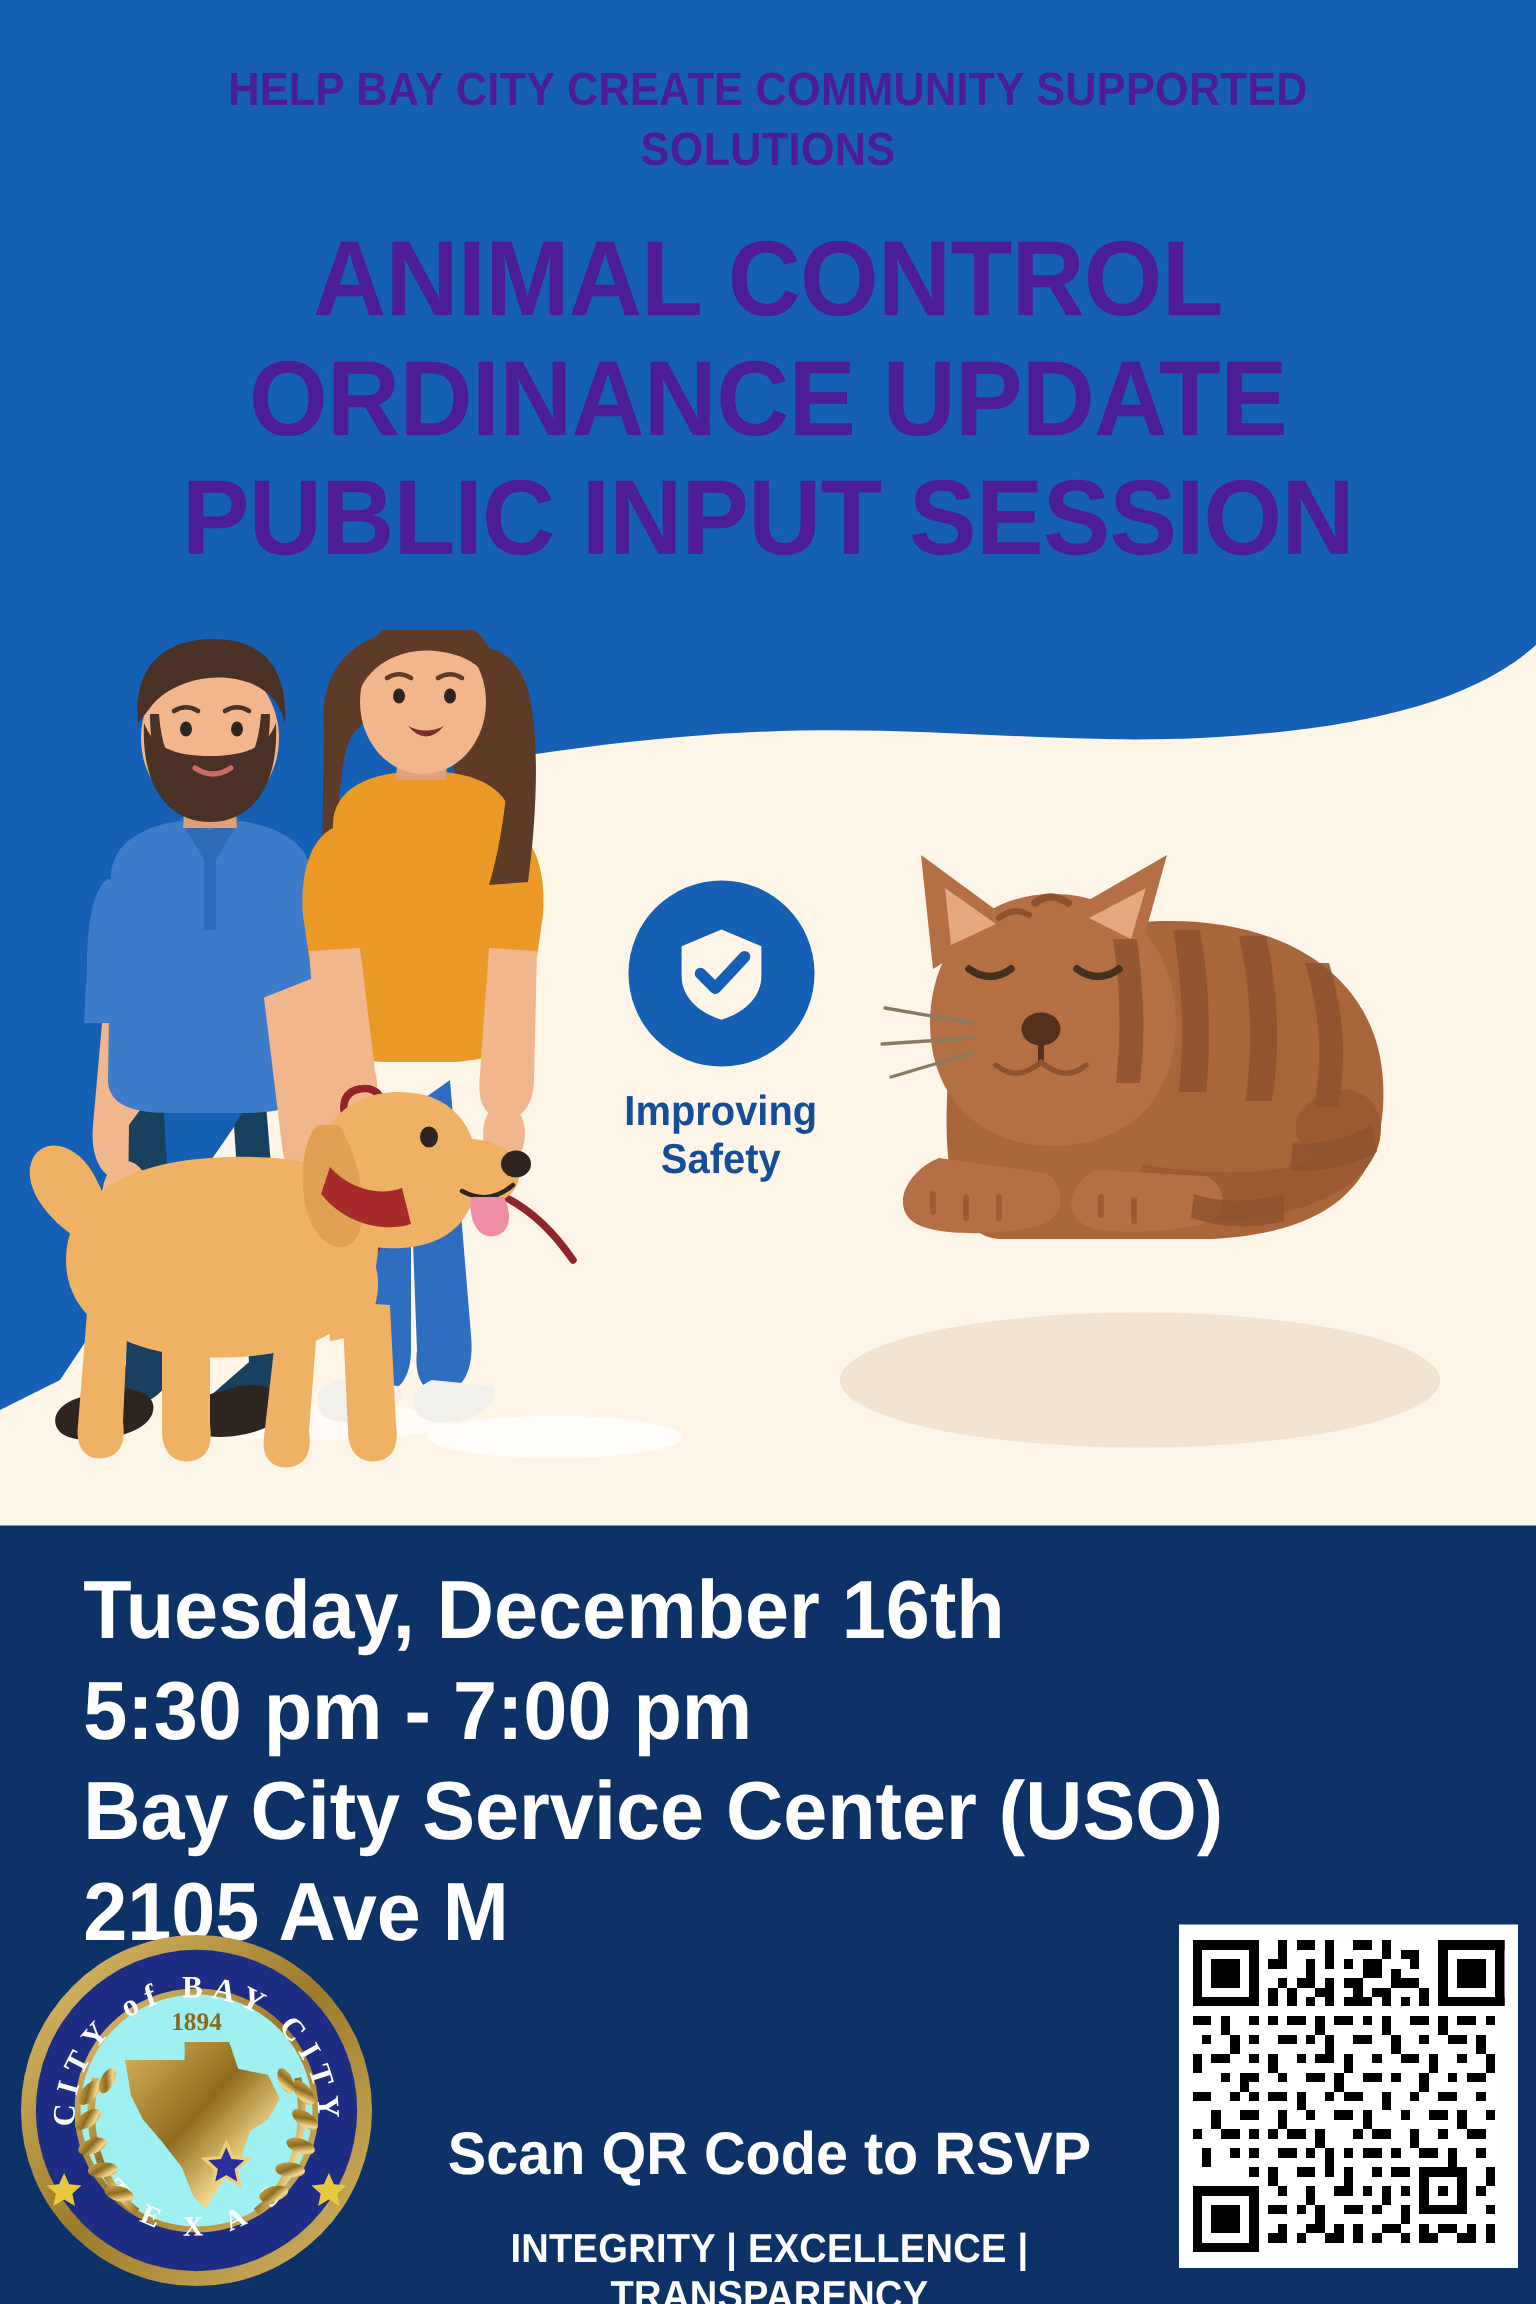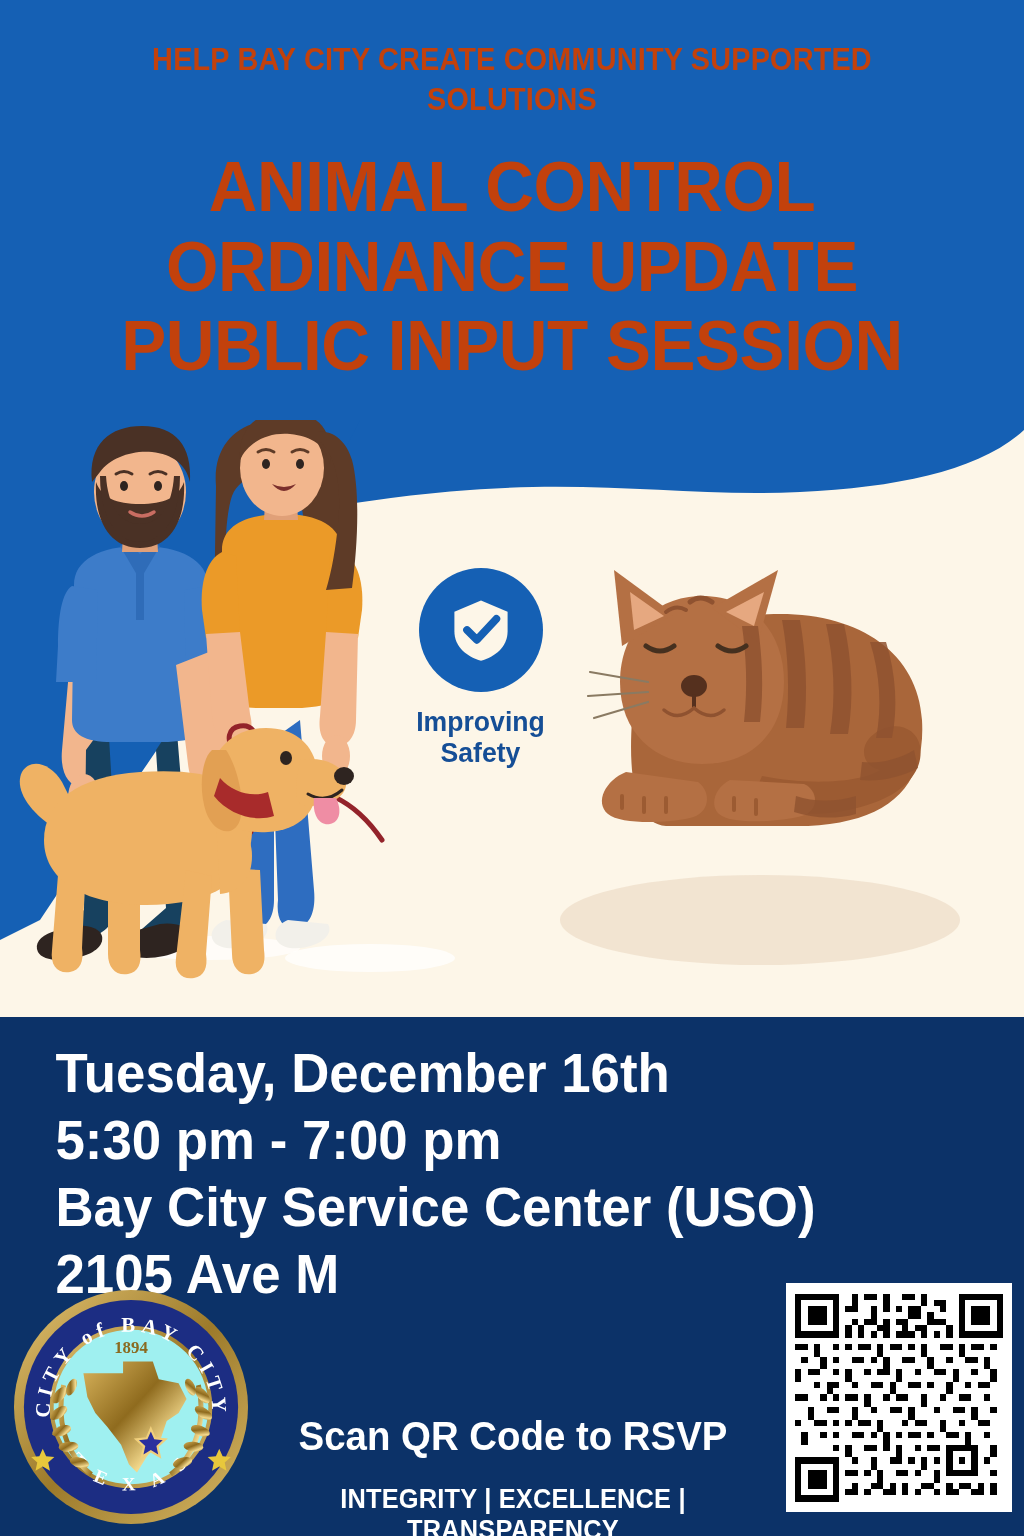--- a/index.html
+++ b/index.html
@@ -17,21 +17,21 @@
   .top-blue svg{display:block;width:1024px;height:560px;}
 
   .left-blue{
     position:absolute;left:0;top:420px;width:420px;height:520px;
   }
   .left-blue svg{display:block;width:420px;height:520px;}
 
   
   .headline-wrap{
     position:absolute;left:0;top:0;width:1024px;z-index:6;
-    text-align:center;color:#c2410c;
+    text-align:center;color:#4c1d95;
   }
   .kicker{
     font-size:31px;font-weight:700;letter-spacing:.2px;line-height:1.28;
     padding:40px 60px 0 60px;
     text-transform:uppercase;
     transform:scaleX(.93);transform-origin:center top;
   }
   .title-line{
     font-weight:700;line-height:1.06;
     font-size:71px;letter-spacing:-.5px;
@@ -42,21 +42,21 @@
   .t2{margin-top:4px;}
   .t3{margin-top:4px;}
 
   
   .illo{position:absolute;left:0;top:420px;width:1024px;height:600px;z-index:4;}
   .illo svg{display:block;width:1024px;height:600px;}
 
   
   .features{
     position:absolute;left:370px;top:548px;width:654px;height:240px;z-index:7;
-    display:flex;justify-content:space-between;align-items:center;
+    display:flex;justify-content:space-between;align-items:flex-end;
     padding:0 8px;
   }
   .feature{width:205px;text-align:center;}
   .fcircle{
     width:124px;height:124px;border-radius:50%;
     background:#1560b4;margin:0 auto 14px auto;
     display:flex;align-items:center;justify-content:center;
   }
   .flabel{
     color:#154e96;font-size:28px;font-weight:700;line-height:1.12;

